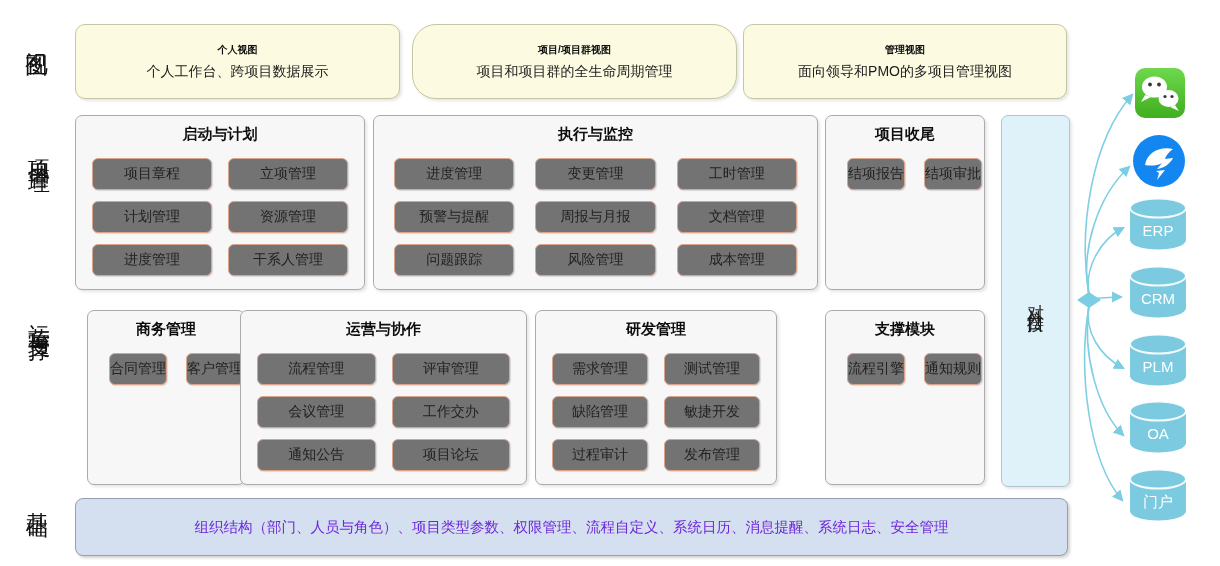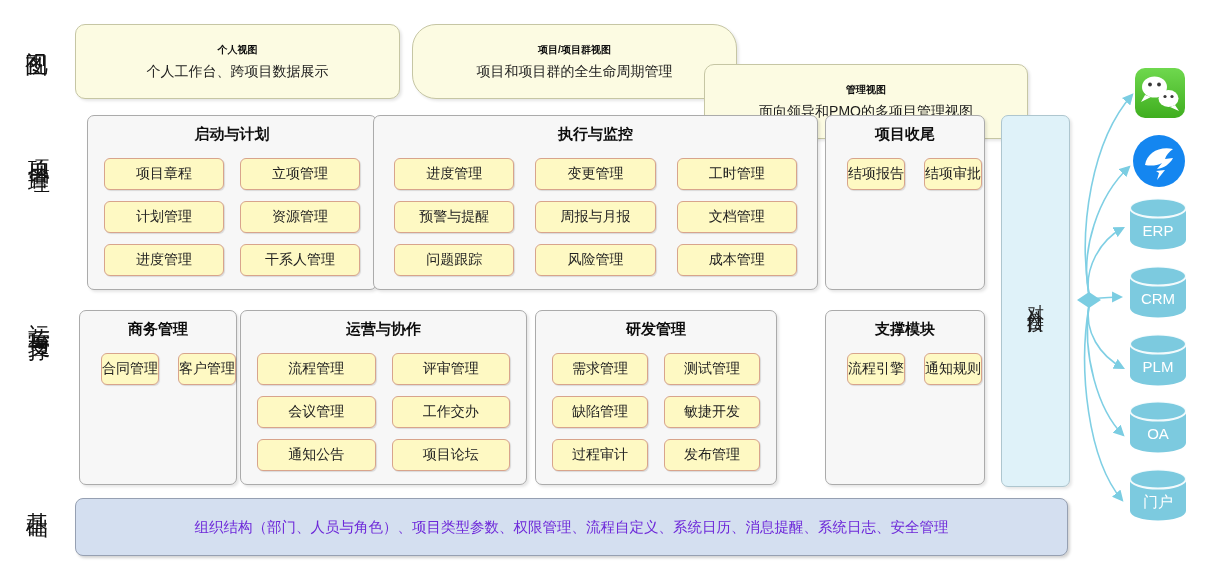--- a/index.html
+++ b/index.html
@@ -13,44 +13,44 @@
   #rl-1{left:24px;top:142px;}
   #rl-2{left:24px;top:306px;}
   #rl-3{left:22px;top:494px;}
 
   
   .view-box{position:absolute;top:24px;height:73px;background:#fcfbe2;
     border:1px solid #c6c6a4;border-radius:10px;box-shadow:2px 2px 3px rgba(0,0,0,.10);
     display:flex;flex-direction:column;align-items:center;justify-content:center;gap:6px;}
   #vb-0{left:75px;width:323px;}
   #vb-1{left:412px;width:323px;border-radius:24px;}
-  #vb-2{left:704px;width:322px;margin-top:40px;}
+  #vb-2{left:743px;width:322px;}
   .view-title{font-size:10px;font-weight:700;color:#0d0d0d;}
   .view-sub{font-size:14px;color:#1c1c1c;}
 
   
   .row{position:absolute;left:75px;height:177px;}
   #row2{top:115px;width:910px;}
   #row3{top:310px;width:910px;}
   .section{position:absolute;top:0;height:175px;background:#f7f7f7;
     border:1px solid #ababab;border-radius:7px;box-shadow:2px 2px 3px rgba(0,0,0,.10);
     box-sizing:border-box;}
-  #row2 .section:nth-child(1){left:12px;width:290px;}
+  #row2 .section:nth-child(1){left:0;width:290px;}
   #row2 .section:nth-child(2){left:298px;width:445px;}
   #row2 .section:nth-child(3){left:750px;width:160px;}
-  #row3 .section:nth-child(1){left:4px;width:158px;}
+  #row3 .section:nth-child(1){left:12px;width:158px;}
   #row3 .section:nth-child(2){left:165px;width:287px;}
   #row3 .section:nth-child(3){left:460px;width:242px;}
   #row3 .section:nth-child(4){left:750px;width:160px;}
   .sec-title{padding-top:9px;height:21px;text-align:center;font-size:15px;font-weight:700;color:#0d0d0d;}
   .chips{display:grid;margin:12px 0 0 0;padding:0 18px;column-gap:19px;row-gap:11px;}
   .section[data-cols="1"] .chips{grid-template-columns:1fr 1fr 1fr;padding:0 21px;}
   .section[data-cols="2"] .chips{grid-template-columns:1fr 1fr;padding:0 16px;column-gap:16px;}
   .section[data-cols="3"] .chips{grid-template-columns:1fr 1fr 1fr;padding:0 20px;column-gap:21px;}
-  .chip{height:30px;background:#fef9c3;border:1px solid #d8a48c;border-radius:6px;
+  .chip{height:30px;background:#737373;border:1px solid #d8a48c;border-radius:6px;
     display:flex;align-items:center;justify-content:center;font-size:14px;color:#222;
     box-shadow:1px 1px 1px rgba(0,0,0,.12);white-space:nowrap;}
 
   
   #ext-bar{position:absolute;left:1001px;top:115px;width:67px;height:370px;background:#dff2f9;
     border:1px solid #aec6cf;border-radius:7px;box-shadow:2px 2px 3px rgba(0,0,0,.10);
     display:flex;align-items:center;justify-content:center;}
   #ext-bar .vtext{writing-mode:vertical-rl;text-orientation:upright;font-size:17px;
     letter-spacing:5px;color:#1c1c1c;}
 

